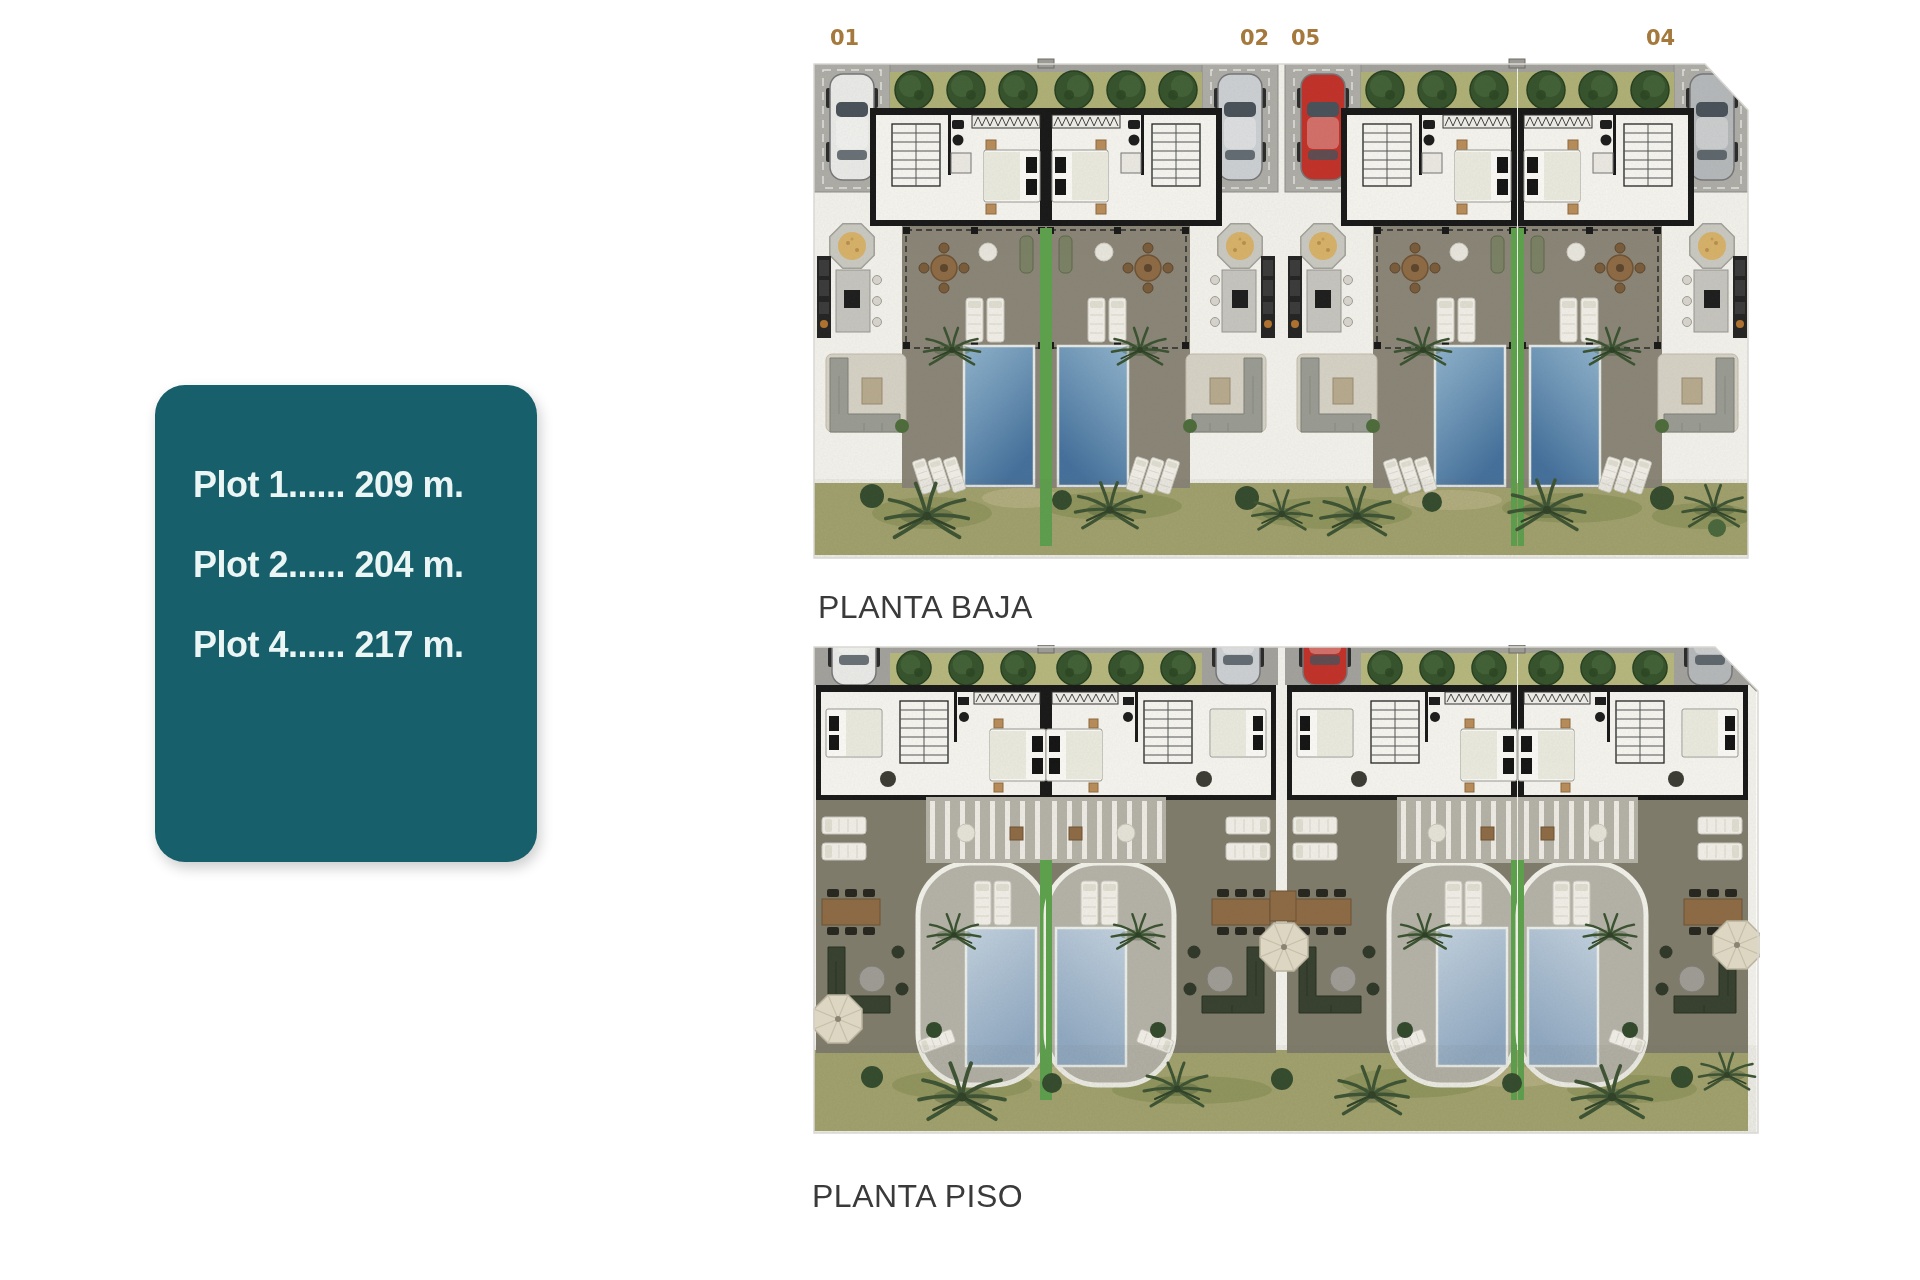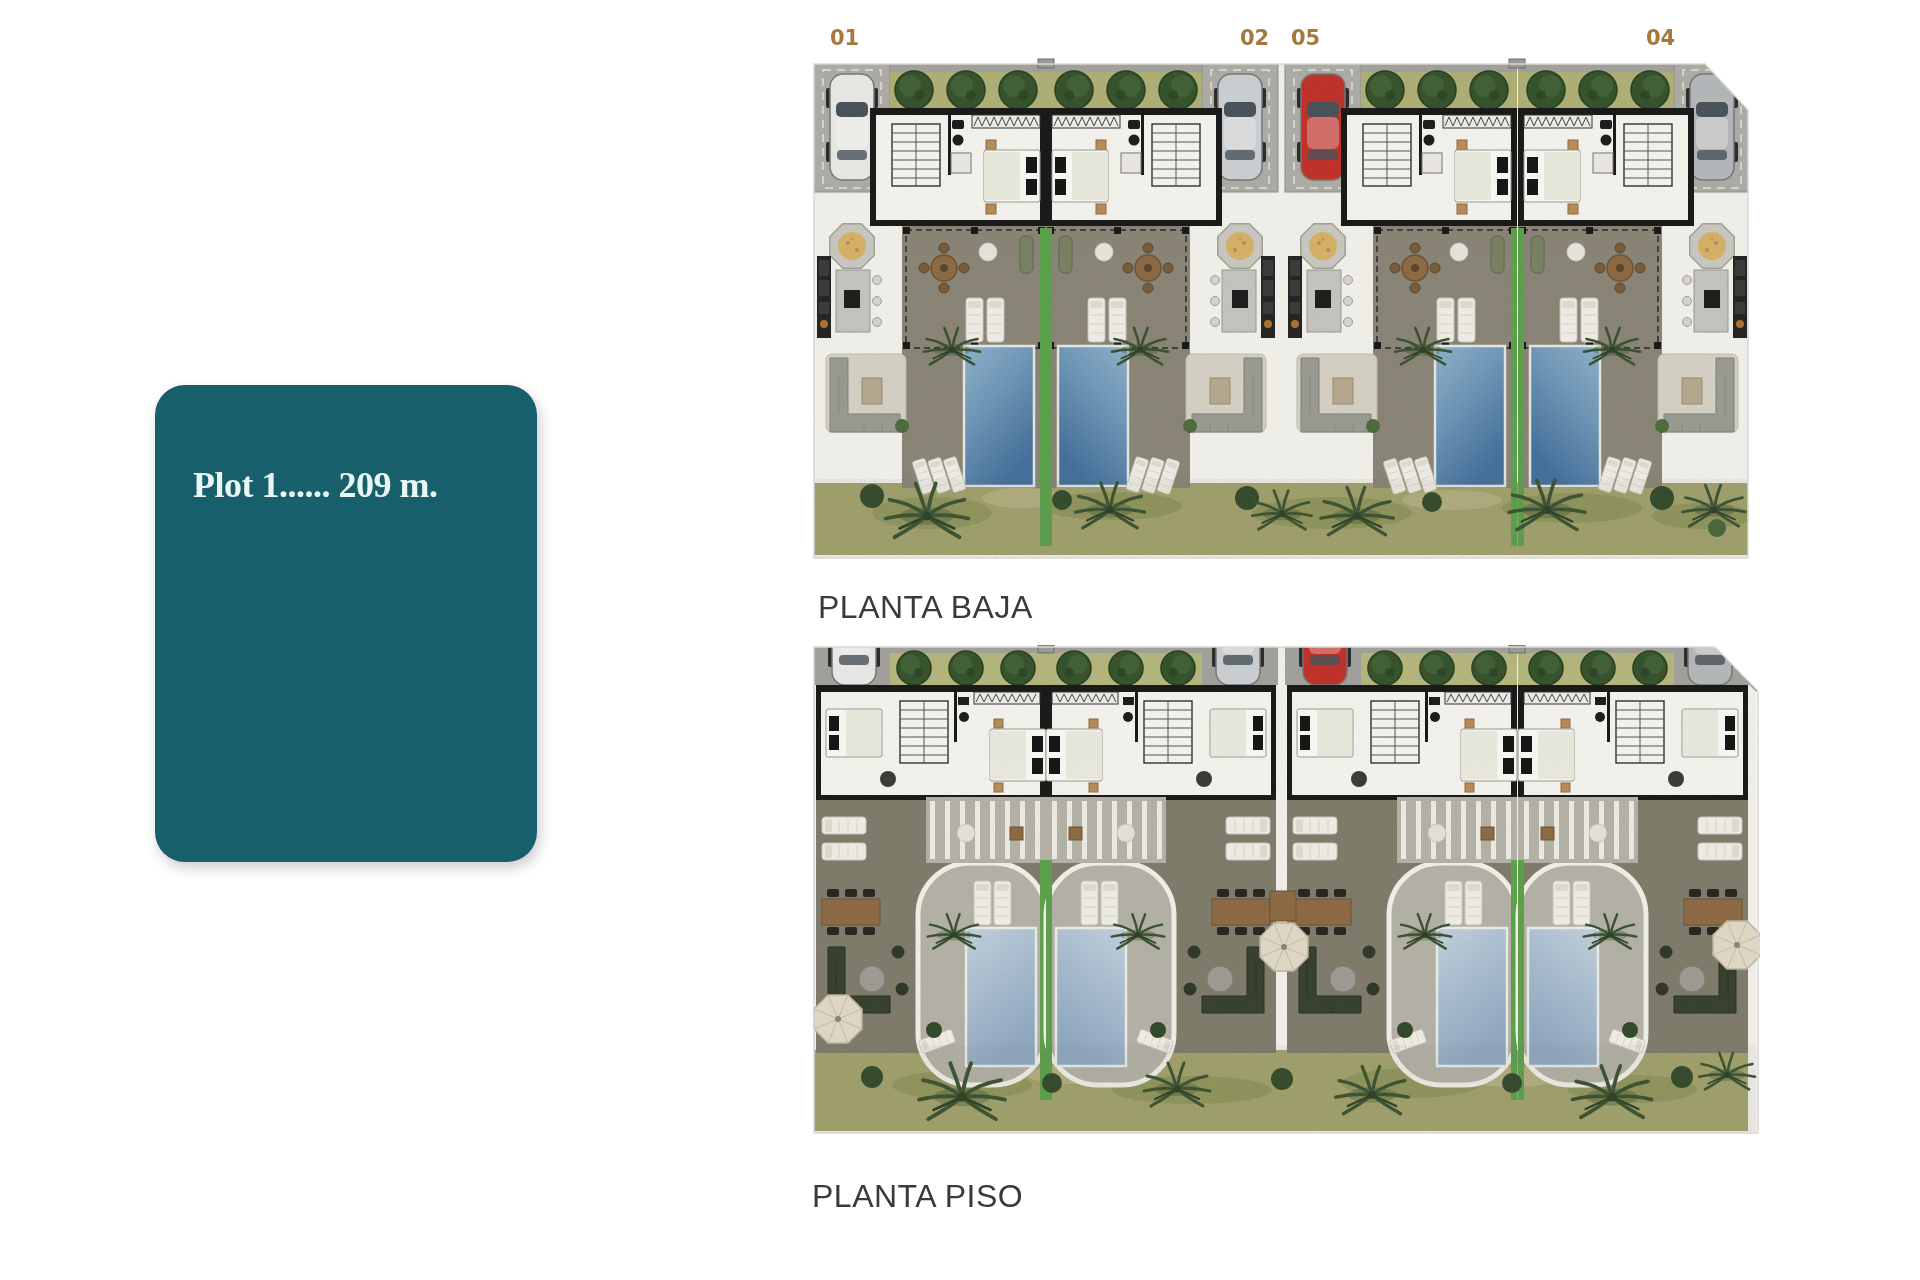--- a/index.html
+++ b/index.html
@@ -6,21 +6,21 @@
     --teal-card-bg:#17606b; --card-text:#eaf5f4; --unit-label-gold:#a5783c;
     --plan-title-text:#3a3a3a; --page-bg:#ffffff;
   }
   html,body{margin:0;padding:0;background:var(--page-bg);}
   .stage{position:relative;width:1920px;height:1280px;overflow:hidden;
          font-family:"Liberation Sans",sans-serif;background:var(--page-bg);}
   .info-card{position:absolute;left:155px;top:385px;width:382px;height:477px;
              background:var(--teal-card-bg);border-radius:30px;
              box-shadow:3px 6px 14px rgba(0,0,0,.20);
              padding:60px 0 0 38px;box-sizing:border-box;}
-  .plot-line{height:80px;line-height:80px;font-family:Liberation Serif, serif;
+  .plot-line{height:80px;line-height:80px;font-family:Liberation Sans, sans-serif;
              font-weight:bold;font-size:36px;letter-spacing:-.5px;color:var(--card-text);white-space:nowrap;}
   .unit-label{position:absolute;top:26px;font-family:"DejaVu Sans","Liberation Sans",sans-serif;
               font-weight:bold;font-size:21px;color:var(--unit-label-gold);}
   .unit-label.u1{left:830px}.unit-label.u2{left:1240px}.unit-label.u3{left:1291px}.unit-label.u4{left:1646px}
   .plan-svg{position:absolute;display:block;}
   .plan-svg.baja{left:812px;top:58px;}
   .plan-svg.piso{left:812px;top:645px;}
   .plan-title{position:absolute;font-size:32px;font-weight:500;letter-spacing:.5px;
               color:var(--plan-title-text);white-space:nowrap;}
   .plan-title.baja{left:818px;top:589px;}
@@ -326,20 +326,22 @@
           </g>
         <rect x="226" y="215" width="6" height="240" fill="#5da24c"></rect>
         <use href="#palm" transform="translate(140,290) scale(0.8)"></use>
         <circle cx="120" cy="385" r="8" fill="#31492a"></circle>
       </g>
     </defs>
   </svg>
 
   <section class="info-card">
     <div class="plot-line">Plot 1...... 209 m.</div>
+    <div class="plot-line">Plot 2...... 204 m.</div>
+    <div class="plot-line">Plot 4...... 217 m.</div>
   </section>
 
   <span class="unit-label u1">01</span>
   <span class="unit-label u2">02</span>
   <span class="unit-label u3">05</span>
   <span class="unit-label u4">04</span>
 
   <svg class="plan-svg baja" width="948" height="515" viewBox="0 0 948 515">
     <g clip-path="url(#clipBaja)">
       <rect x="2" y="6" width="934" height="494" fill="#f3f2ec"></rect>

